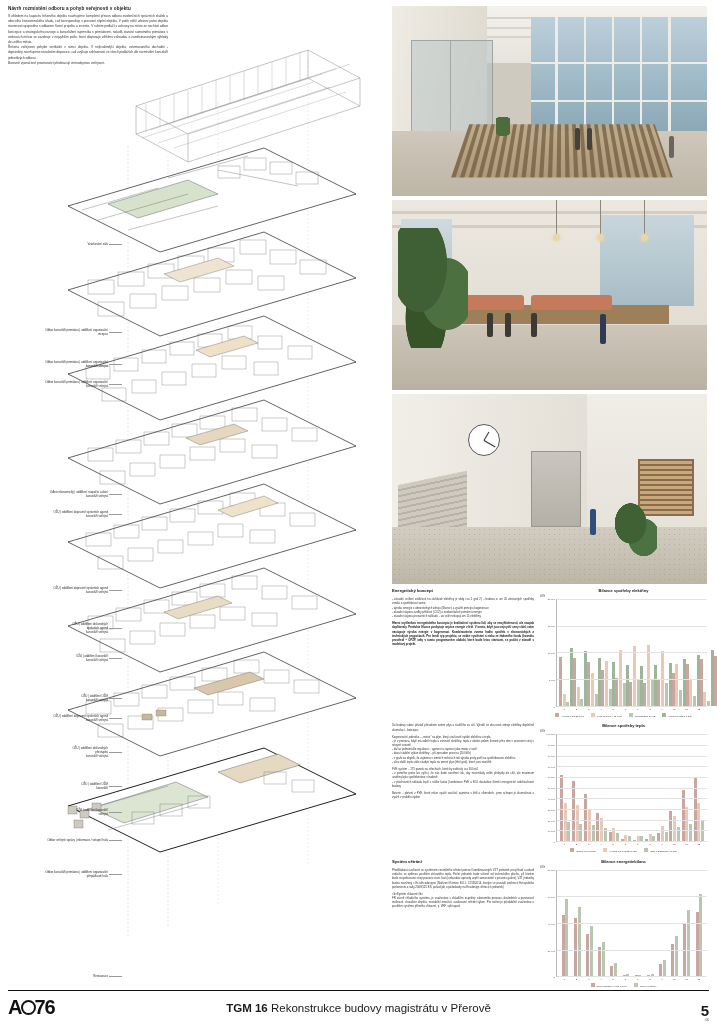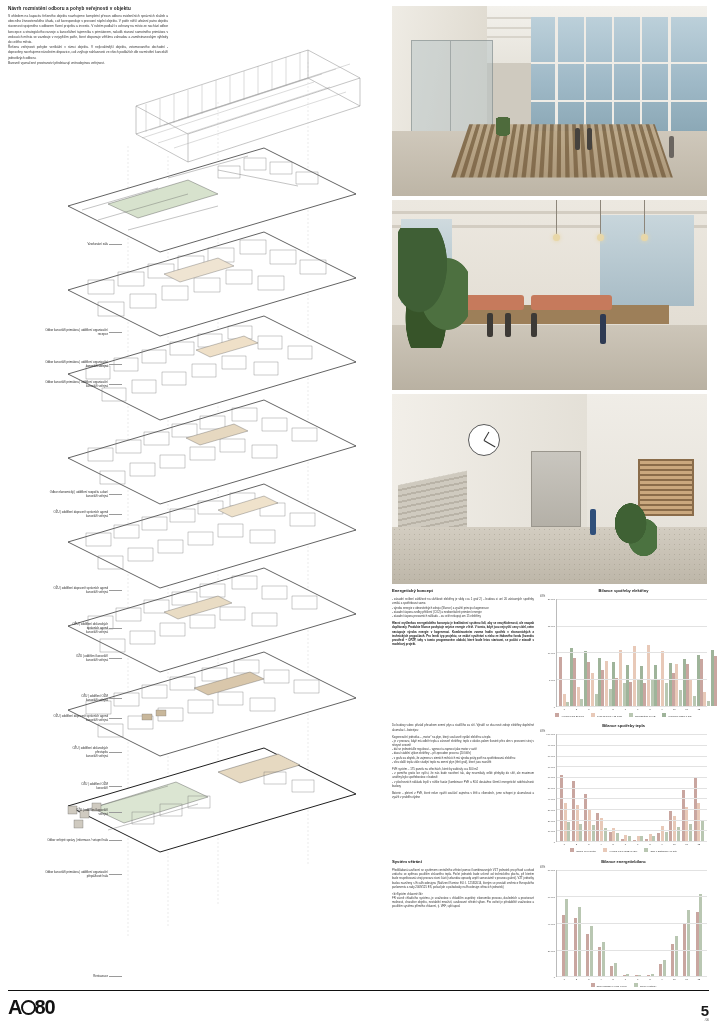--- a/index.html
+++ b/index.html
@@ -1022,20 +1022,24 @@
         </div>
 
       </div>
     </div>
   </div>
 
   <div class="footer">
     <div class="logo">
       <span>A</span>
         <span class="ring"></span>
-        <span>80</span>
+        <span>76</span>
+    </div>
+    <div class="footer-title">
+      <b>TGM 16</b>
+      <span>Rekonstrukce budovy magistrátu v Přerově</span>
     </div>
     <div class="pagenum">
       <div class="n">5</div>
       <div class="t">/06</div>
     </div>
   </div>
 </div>
 
 </body></html>

